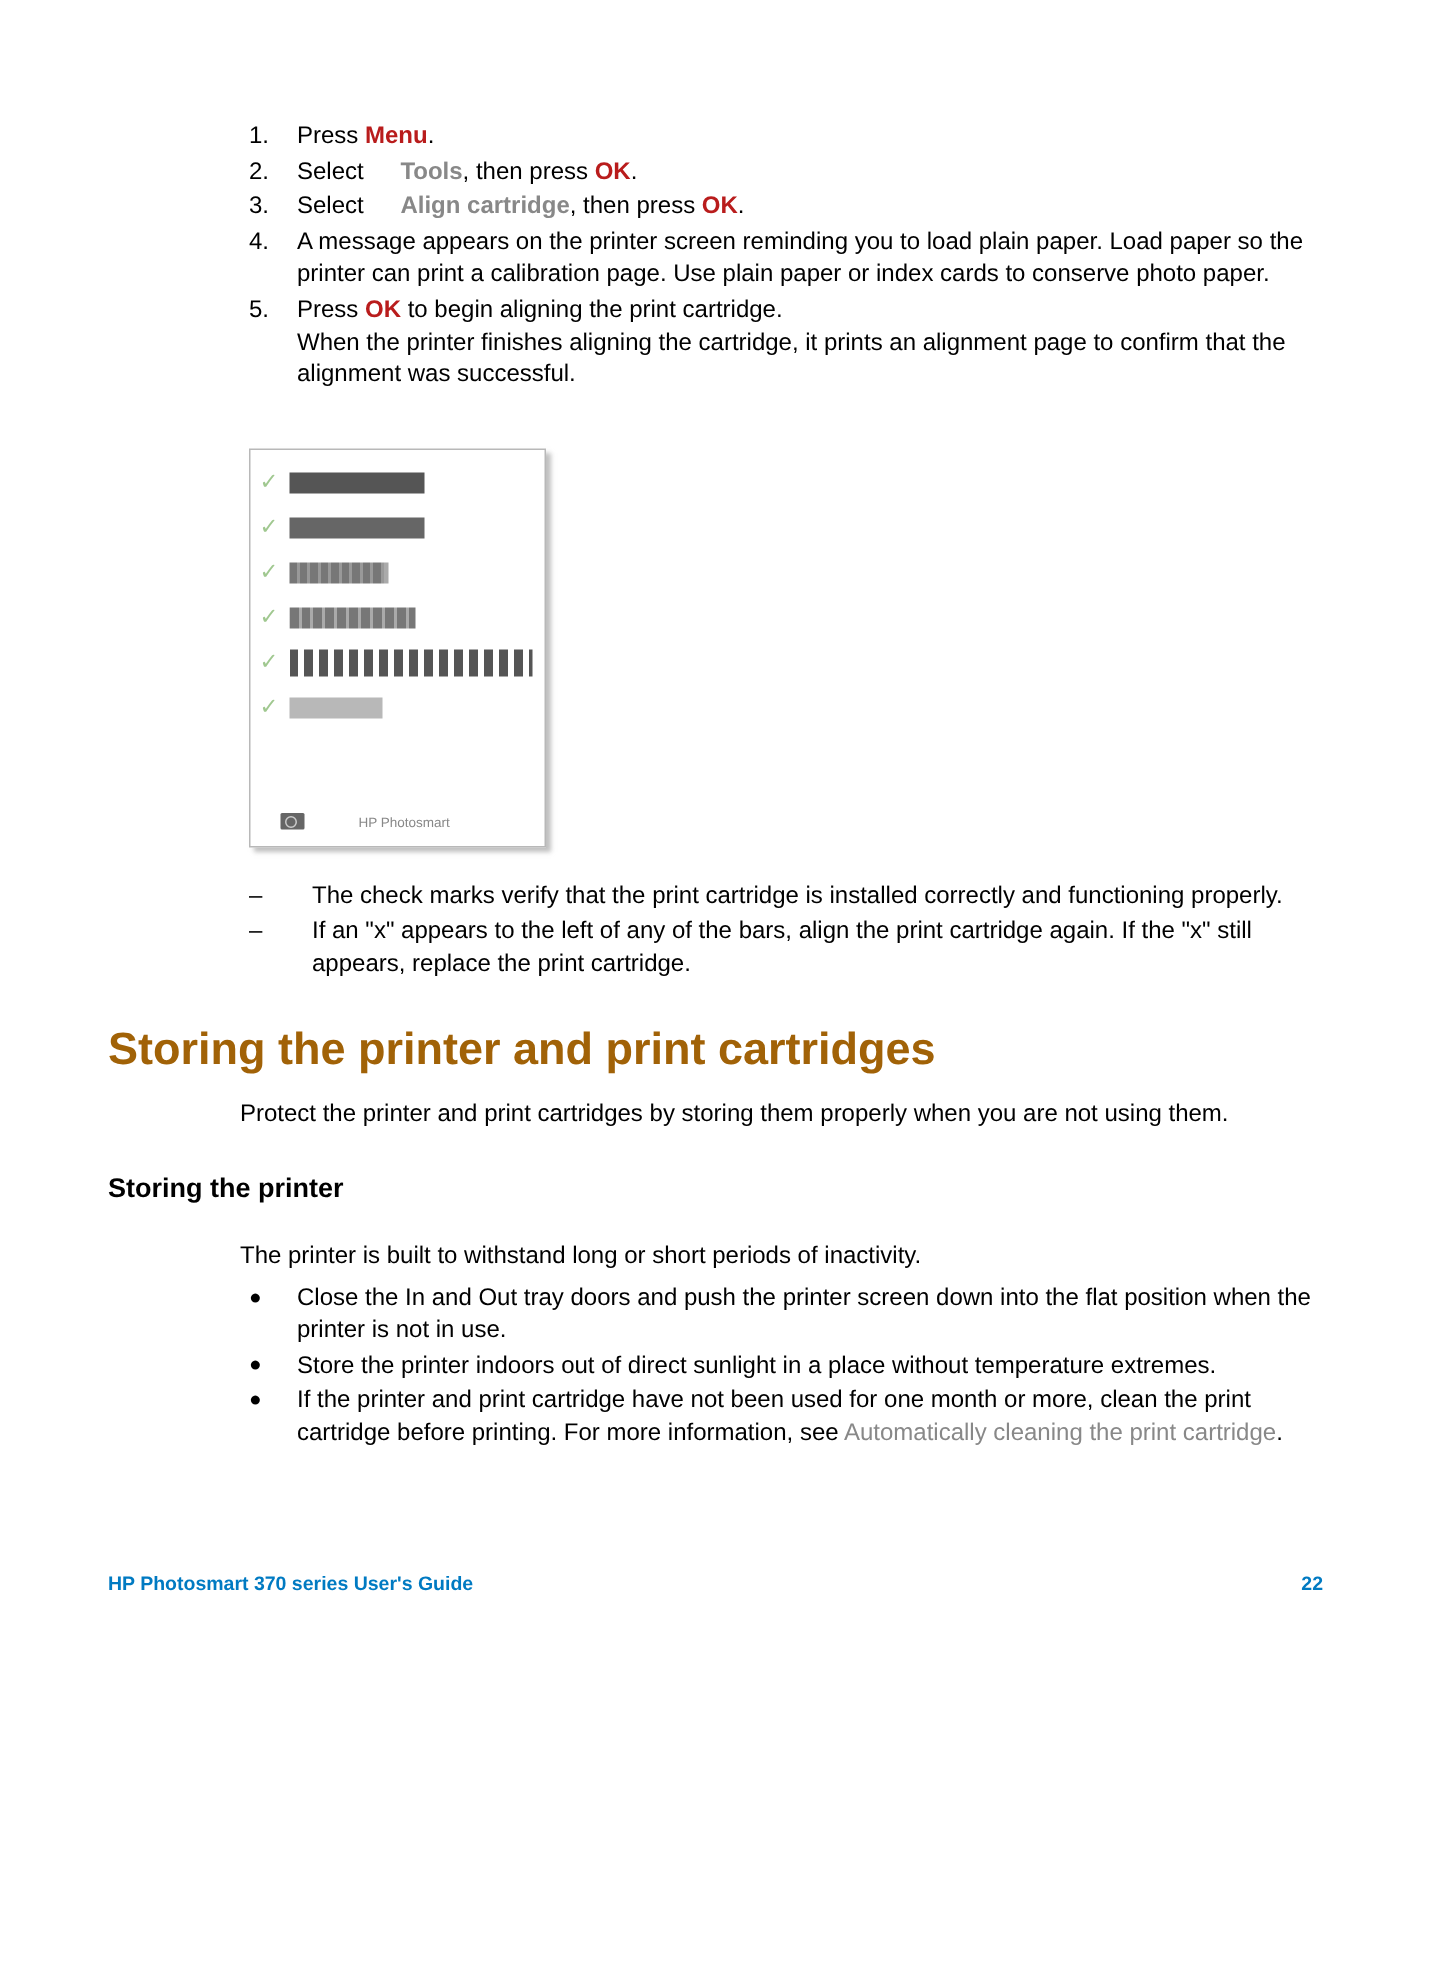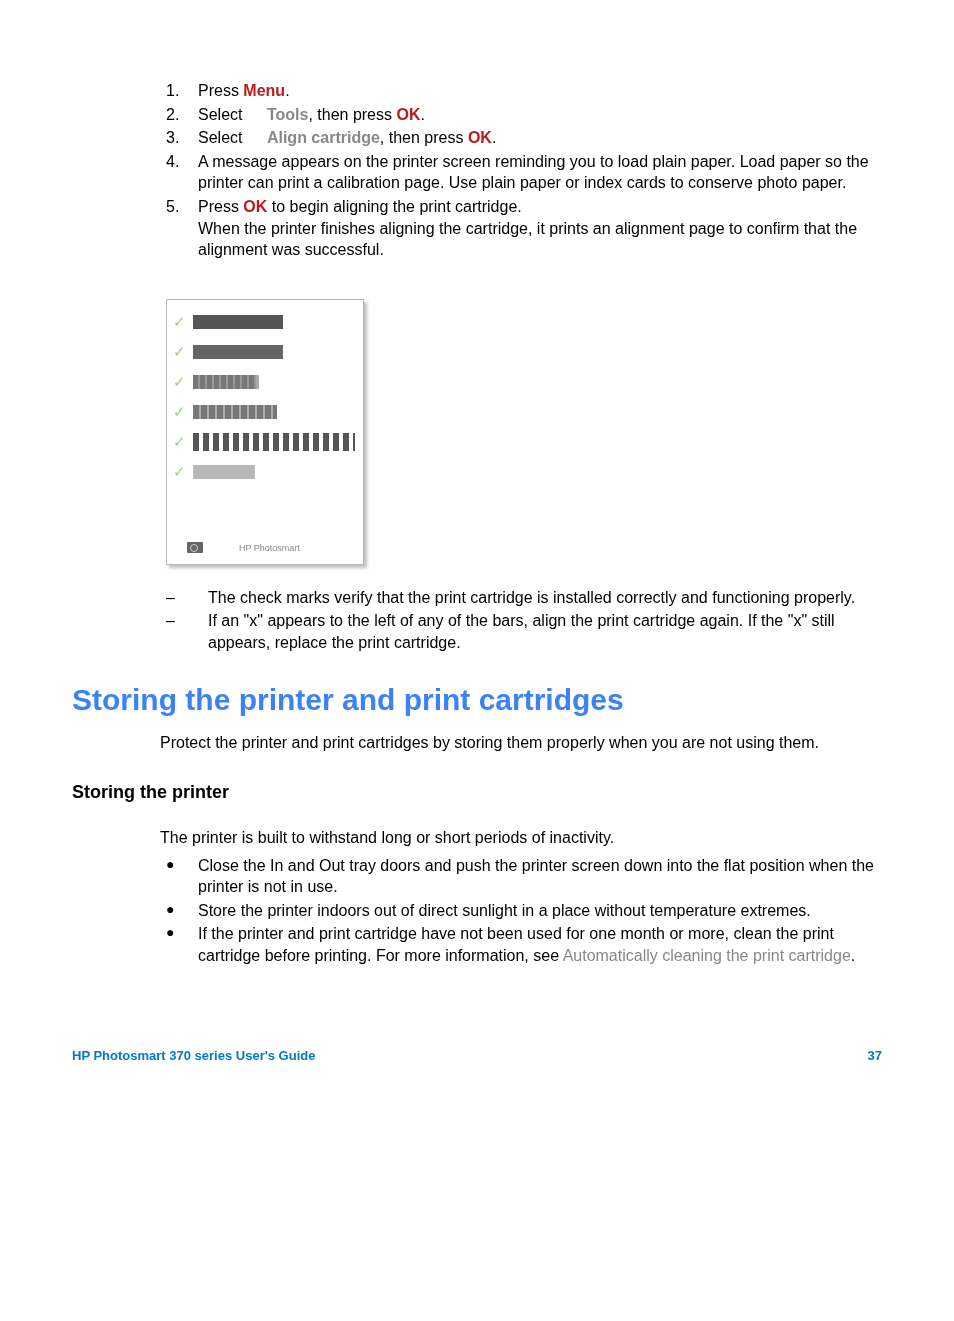--- a/index.html
+++ b/index.html
@@ -82,21 +82,21 @@
     }
     .cross-ref {
       color: #888;
     }
     h1.section-heading {
       font-family: Arial, Helvetica, sans-serif;
       font-size: 30px;
       font-weight: bold;
       margin-top: 26px;
       margin-bottom: 12px;
-      color: #3b82f6;
+      color: #a16207;
     }
     h2.sub-heading {
       font-family: Arial, Helvetica, sans-serif;
       font-size: 18px;
       font-weight: bold;
       margin-top: 26px;
       margin-bottom: 23px;
       color: #000;
     }
     .para-spacing {
@@ -294,14 +294,14 @@
       <span class="bullet">●</span>
       <span class="li-content">
         <span>If the printer and print cartridge have not been used for one month or more, clean the print cartridge before printing. For more information, see </span><span class="cross-ref">Automatically cleaning the print cartridge</span><span>.</span>
       </span>
     </li>
   </ul>
 </div>
 
 <div class="page-footer">
   <span>HP Photosmart 370 series User's Guide</span>
-  <span>37</span>
+  <span>22</span>
 </div>
 
 </body></html>

